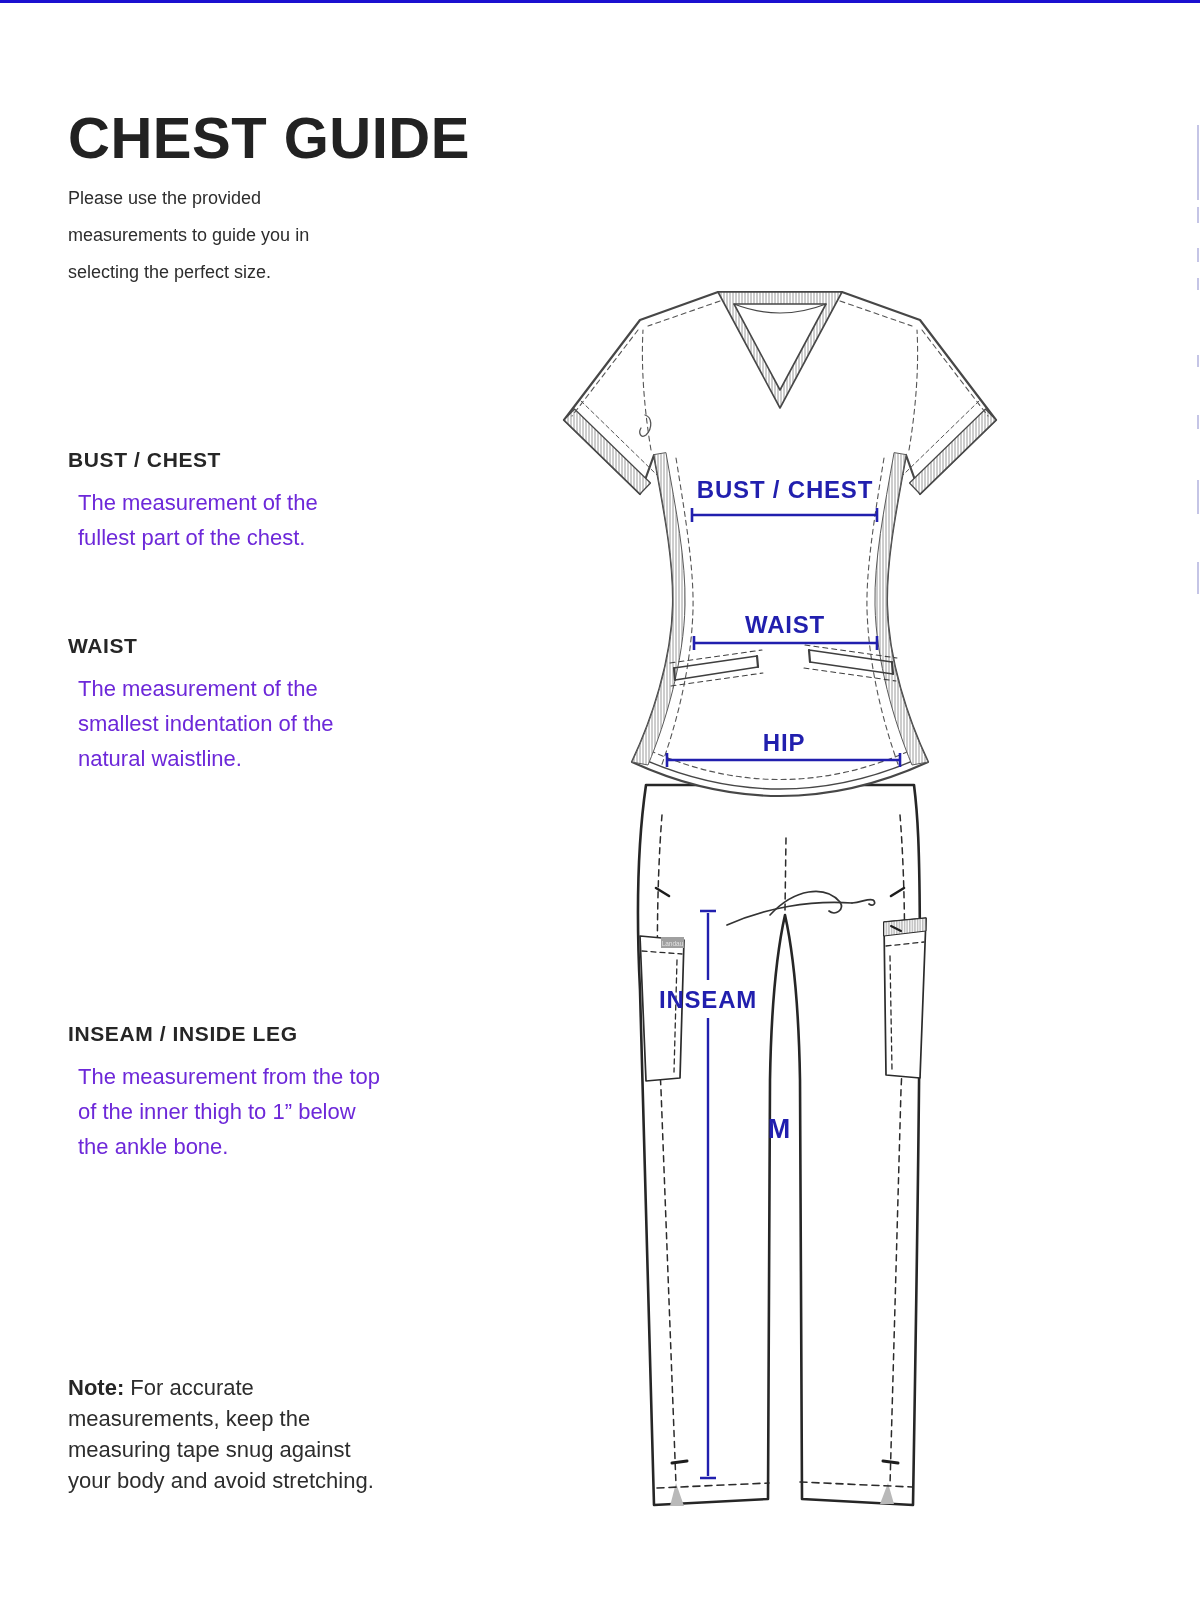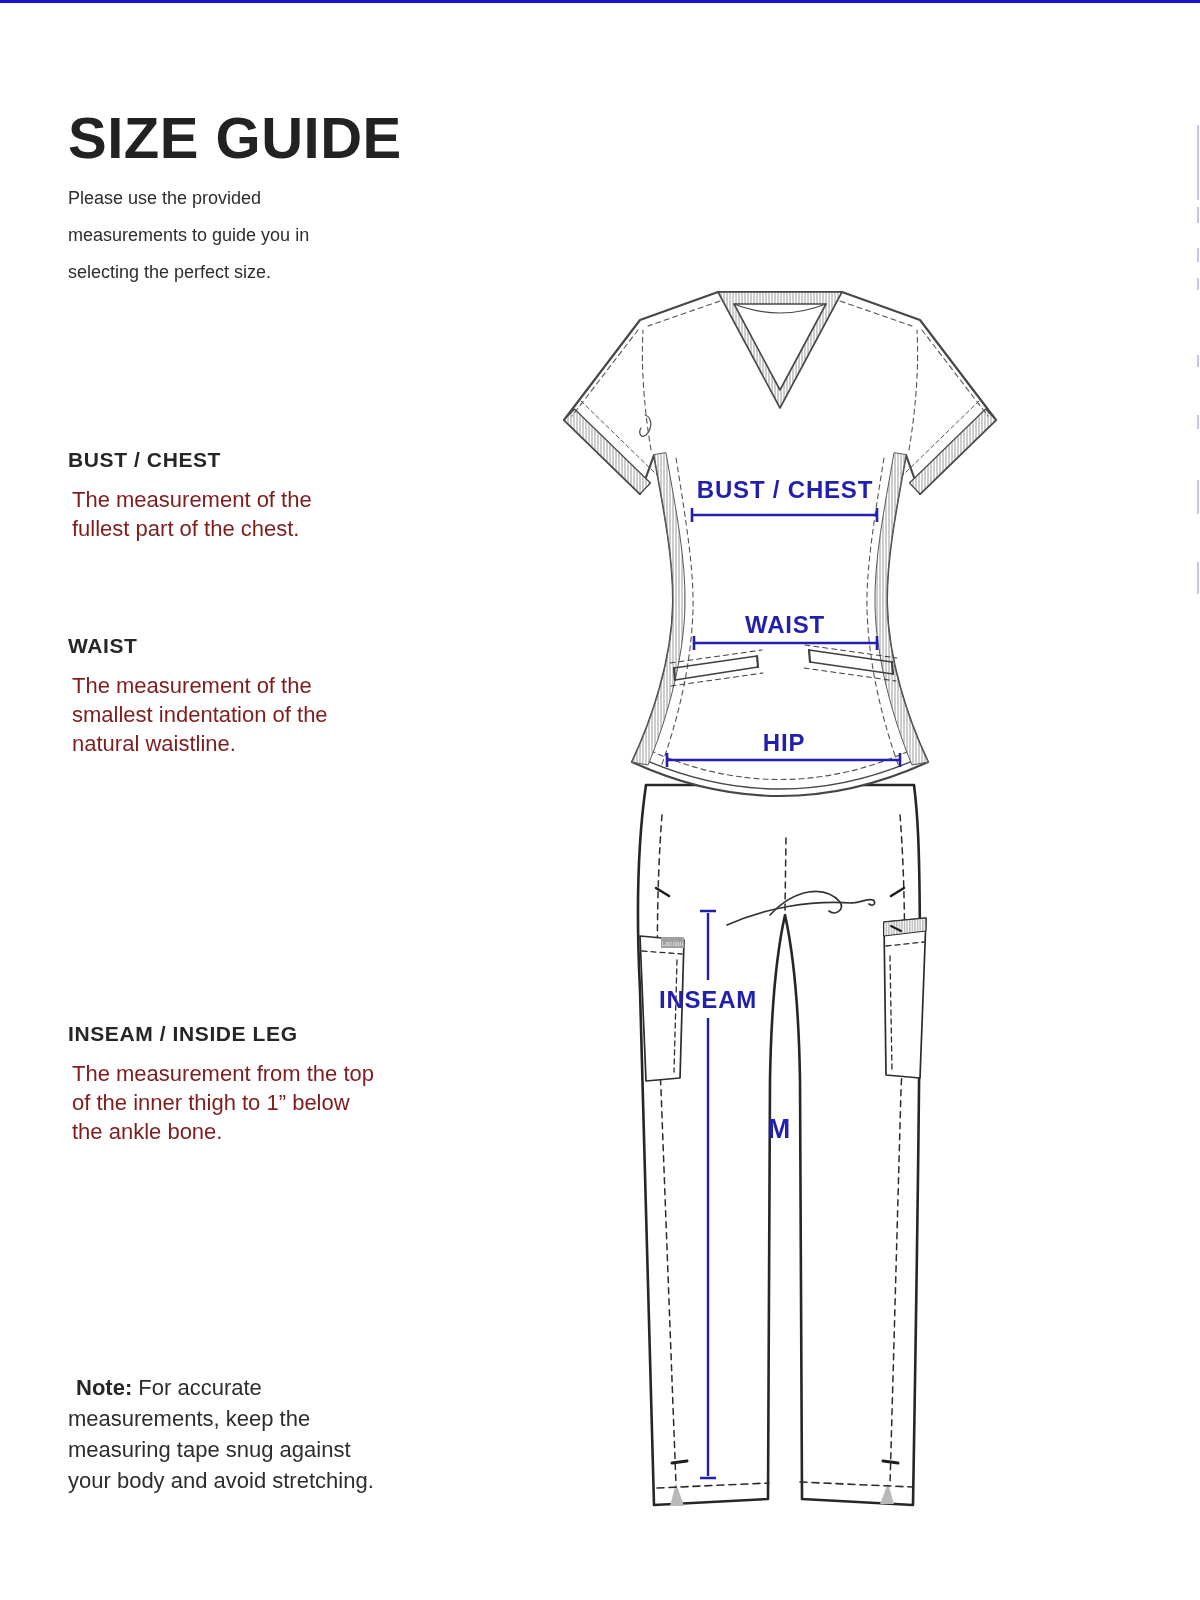--- a/index.html
+++ b/index.html
@@ -23,41 +23,41 @@
   .intro{
     position:absolute;left:68px;top:180px;width:470px;
     font-size:18px;line-height:37px;color:#2d2d2d;white-space:pre-line;
   }
   .section{position:absolute;left:68px;width:440px;}
   .section h3{
     margin:0 0 13px 0;font-size:21px;font-weight:700;
     letter-spacing:0.6px;color:#262626;
   }
   .section p{
-    margin:4px;font-size:22px;line-height:29px;color:#7f1d1d;white-space:pre-line;
+    margin:10px;font-size:22px;line-height:35px;color:#6d28d9;white-space:pre-line;
   }
   .s1{top:448px;} .s2{top:634px;} .s3{top:820px;} .s4{top:1022px;}
   .note{
     position:absolute;left:68px;top:1372px;width:420px;
     font-size:22px;line-height:31px;color:#2d2d2d;
   }
-  .note b{font-weight:700;color:#262626;margin-left:8px;}
+  .note b{font-weight:700;color:#262626;}
   .note span{white-space:pre-line;}
   .diagram{position:absolute;left:480px;top:270px;width:560px;height:1260px;}
   .edge-mark{
     position:absolute;left:1197px;width:2px;
     background:rgba(140,140,205,0.5);
   }
 </style>
 </head>
 <body>
 
 <div class="top-border"></div>
 
-<h1 class="page-title">SIZE GUIDE</h1>
+<h1 class="page-title">CHEST GUIDE</h1>
 
 <div class="intro">Please use the provided
 measurements to guide you in
 selecting the perfect size.</div>
 
 <div class="section s1">
   <h3>BUST / CHEST</h3>
   <p>The measurement of the
 fullest part of the chest.</p>
 </div>

